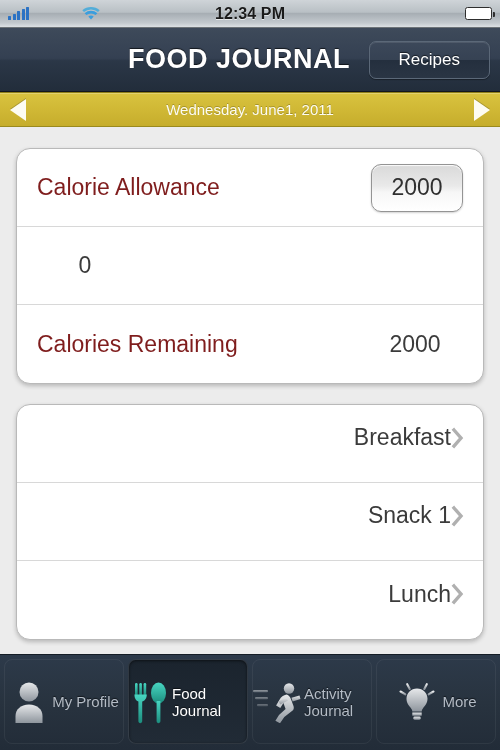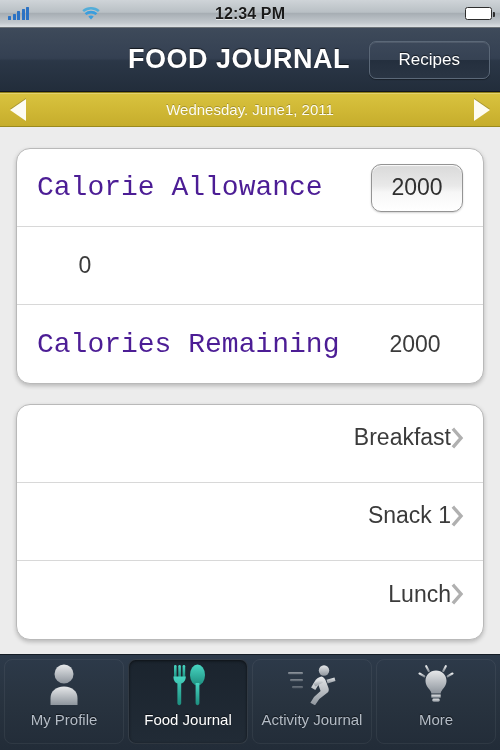--- a/index.html
+++ b/index.html
@@ -147,21 +147,21 @@
   }
 
   .srow {
     display:flex; align-items:center;
     height:78px;
     padding:0 20px;
     border-bottom:1px solid #d8d8d8;
   }
   .srow:last-child { border-bottom:none; }
   .srow-label {
-    font-size:28px; color:#4c1d95; flex:1;font-family:Liberation Mono, monospace;
+    font-size:23px; color:#7f1d1d; flex:1;
   }
   .srow-value {
     font-size:23px; color:#3b3b3b;
     min-width:96px; text-align:center;
   }
   .allowance-input {
     font-family:"Liberation Sans", sans-serif;
     font-size:23px; color:#2f2f2f;
     width:92px; height:48px; text-align:center;
     border:1px solid #949494;
@@ -192,22 +192,22 @@
     position:absolute; left:0; right:0; bottom:0;
     height:96px;
     background:linear-gradient(to bottom,#2d3a4a 0%,#28333f 50%,#222c38 100%);
     border-top:1px solid #151d26;
     display:flex;
     padding:4px 4px 6px 4px;
     gap:4px;
   }
   .tab {
     flex:1;
-    display:flex; flex-direction:column;
-    align-items:center; justify-content:flex-start;
+    display:flex; flex-direction:row;
+    align-items:center; justify-content:center;
     gap:3px;
     border-radius:8px;
     border:1px solid rgba(255,255,255,.06);
     cursor:pointer;
   }
   .tab.active {
     background:linear-gradient(to bottom,#1b242e 0%,#212b36 100%);
     border:1px solid rgba(255,255,255,.09);
     box-shadow:inset 0 1px 3px rgba(0,0,0,.55);
   }

